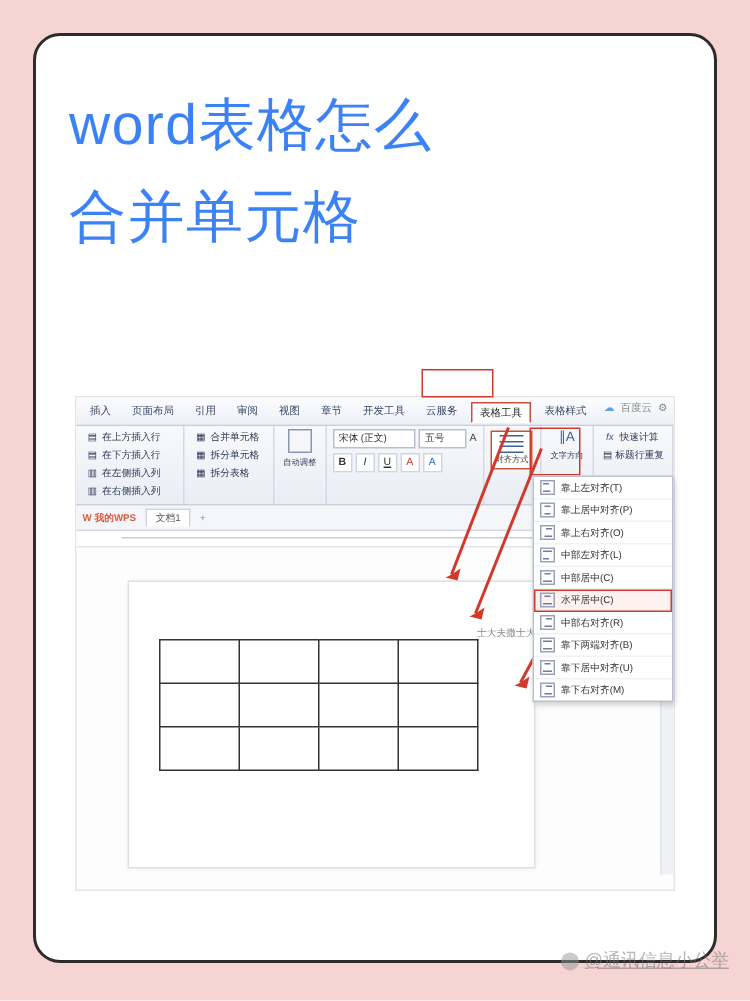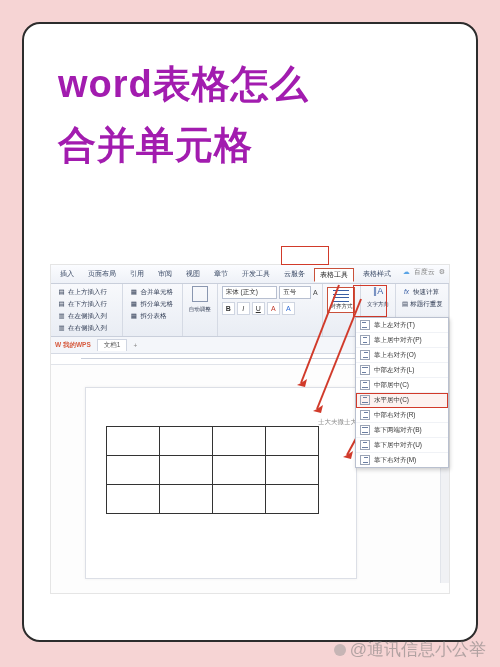--- a/index.html
+++ b/index.html
@@ -19,25 +19,24 @@
     border:2px solid #2c2c2c;
     border-radius:18px;
     box-sizing:border-box;
     overflow:hidden;
   }
   .title-area{
     padding:30px 22px 10px 22px;
   }
   .title-line{
     font-size:38px;
-    font-weight:700;
-    color:#a21caf;
+    font-weight:400;
+    color:#3b82f6;
     line-height:1.6;
     letter-spacing:1px;
-    margin-left:12px;
   }
   .screenshot{
     position:absolute;
     left:26px; right:26px; top:240px;
     height:330px;
     background:#fdfdfd;
     border:1px solid #e5e5e5;
     box-sizing:border-box;
     font-size:7px;
     color:#444;
@@ -197,24 +196,24 @@
     position:absolute;
     left:232px; top:30px;
     font-size:6.5px; color:#888;
     white-space:nowrap;
   }
   
   .arrow{position:absolute;background:none;}
   .arrow svg{display:block;}
   .watermark{
     position:absolute;
-    bottom:6px; right:14px;
-    font-size:17px;
+    bottom:18px; right:14px;
+    font-size:12px;
     color:rgba(120,120,120,.55);
-    display:flex; align-items:center; gap:4px;
+    display:flex; align-items:center; gap:4px;text-decoration:underline;
   }
   .wm-icon{
     width:12px;height:12px;border-radius:50%;background:rgba(150,150,150,.5);display:inline-block;
   }
   
   .side-scroll{
     position:absolute; right:0; top:98px; width:8px; height:220px;
     background:#f0f1f4;border-left:1px solid #e1e4ea;
   }
   .side-scroll .thumb{position:absolute;left:1px;top:6px;width:5px;height:30px;background:#cdd3de;border-radius:2px;}

